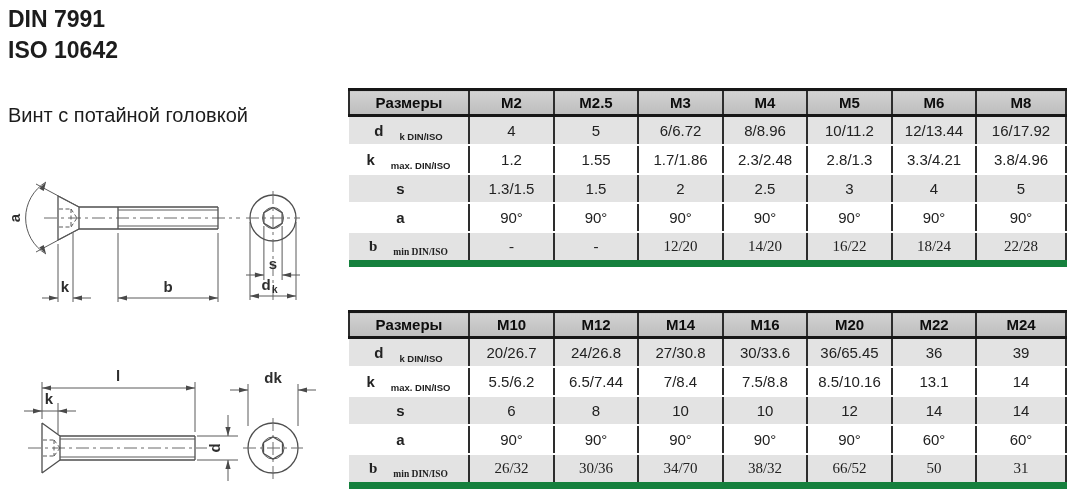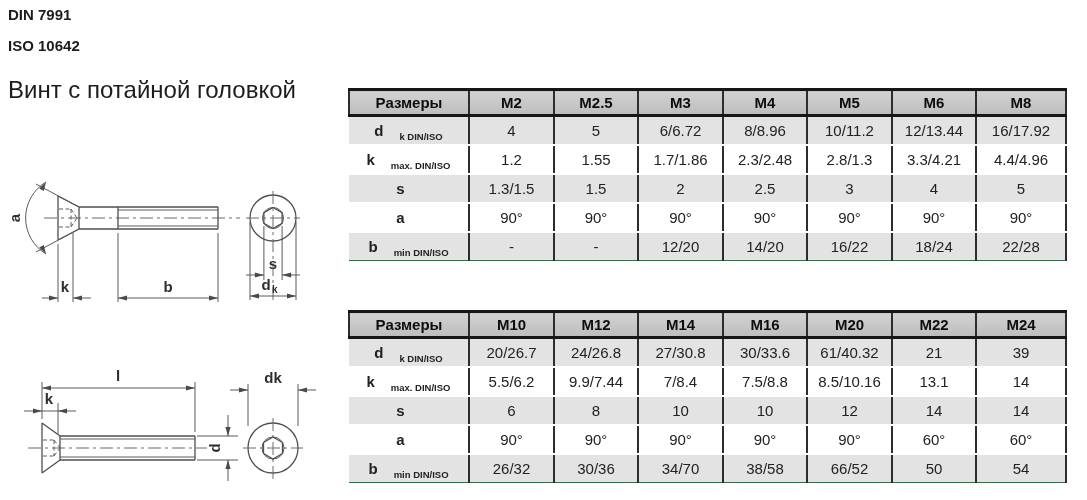--- a/index.html
+++ b/index.html
@@ -1,35 +1,35 @@
 <!DOCTYPE html>
 <html><head>
 <meta charset="utf-8">
 <style>
   html,body{margin:0;padding:0;background:#fff;}
   body{width:1087px;height:500px;position:relative;overflow:hidden;
        font-family:"Liberation Sans", sans-serif;color:#1c1c1c;}
-  .title-line{position:absolute;left:8px;font-size:15px;font-weight:700;letter-spacing:0;}
+  .title-line{position:absolute;left:8px;font-size:23px;font-weight:700;letter-spacing:0;}
   #t-line1{top:6px;}
   #t-line2{top:37px;}
-  .subtitle{position:absolute;left:8px;top:76px;font-size:24px;font-weight:400;}
+  .subtitle{position:absolute;left:8px;top:104px;font-size:20px;font-weight:400;}
   
   table.spec{position:absolute;border-collapse:collapse;table-layout:fixed;
              font-size:15px;left:348px;width:717px;}
   #table1{top:88px;}
   #table2{top:310px;}
   table.spec th{height:23px;font-weight:700;color:#0d0d0d;text-align:center;
     background:linear-gradient(#d2d2d2,#bdbdbd);
     border-top:3px solid #161616;border-bottom:3px solid #161616;
     border-right:2px solid #2d2d2d;padding:0;}
   table.spec th:first-child{border-left:2px solid #2d2d2d;}
   table.spec td{height:27px;text-align:center;vertical-align:middle;padding:0;
     border-right:2px solid #2d2d2d;border-bottom:2px solid #ffffff;color:#222;}
   table.spec tr.g td{background:#e3e3e3;}
-  table.spec tbody tr:last-child td{border-bottom:1px solid #15803d;}
+  table.spec tbody tr:last-child td{border-bottom:7px solid #15803d;font-family:Liberation Serif, serif;}
   td.lbl .lm{font-weight:700;font-size:15px;}
   td.lbl .ls{font-weight:700;font-size:9.5px;position:relative;top:3.5px;margin-left:16px;}
   
   svg.draw{position:absolute;left:0;}
   #draw1{top:160px;}
   #draw2{top:358px;}
   .ln{stroke:#4f4f4f;stroke-width:1.3;fill:none;}
   .thin{stroke:#5a5a5a;stroke-width:1;fill:none;}
   .cl{stroke:#6b6b6b;stroke-width:1;fill:none;stroke-dasharray:13 4 3 4;}
   .hid{stroke:#5a5a5a;stroke-width:1;fill:none;stroke-dasharray:4 2.5;}
@@ -174,21 +174,21 @@
       <td>16/17.92</td>
     </tr>
     <tr>
       <td class="lbl"><span class="lm">k</span><span class="ls">max. DIN/ISO</span></td>
       <td>1.2</td>
       <td>1.55</td>
       <td>1.7/1.86</td>
       <td>2.3/2.48</td>
       <td>2.8/1.3</td>
       <td>3.3/4.21</td>
-      <td>4.4/4.96</td>
+      <td>3.8/4.96</td>
     </tr>
     <tr class="g">
       <td class="lbl"><span class="lm">s</span><span class="ls"></span></td>
       <td>1.3/1.5</td>
       <td>1.5</td>
       <td>2</td>
       <td>2.5</td>
       <td>3</td>
       <td>4</td>
       <td>5</td>
@@ -239,28 +239,28 @@
       <th>M24</th>
     </tr>
   </thead>
   <tbody>
     <tr class="g">
       <td class="lbl"><span class="lm">d</span><span class="ls">k DIN/ISO</span></td>
       <td>20/26.7</td>
       <td>24/26.8</td>
       <td>27/30.8</td>
       <td>30/33.6</td>
-      <td>61/40.32</td>
-      <td>21</td>
+      <td>36/65.45</td>
+      <td>36</td>
       <td>39</td>
     </tr>
     <tr>
       <td class="lbl"><span class="lm">k</span><span class="ls">max. DIN/ISO</span></td>
       <td>5.5/6.2</td>
-      <td>9.9/7.44</td>
+      <td>6.5/7.44</td>
       <td>7/8.4</td>
       <td>7.5/8.8</td>
       <td>8.5/10.16</td>
       <td>13.1</td>
       <td>14</td>
     </tr>
     <tr class="g">
       <td class="lbl"><span class="lm">s</span><span class="ls"></span></td>
       <td>6</td>
       <td>8</td>
@@ -278,19 +278,19 @@
       <td>90°</td>
       <td>90°</td>
       <td>60°</td>
       <td>60°</td>
     </tr>
     <tr class="g">
       <td class="lbl"><span class="lm">b</span><span class="ls">min DIN/ISO</span></td>
       <td>26/32</td>
       <td>30/36</td>
       <td>34/70</td>
-      <td>38/58</td>
+      <td>38/32</td>
       <td>66/52</td>
       <td>50</td>
-      <td>54</td>
+      <td>31</td>
     </tr>
   </tbody>
 </table>
 
 </body></html>

